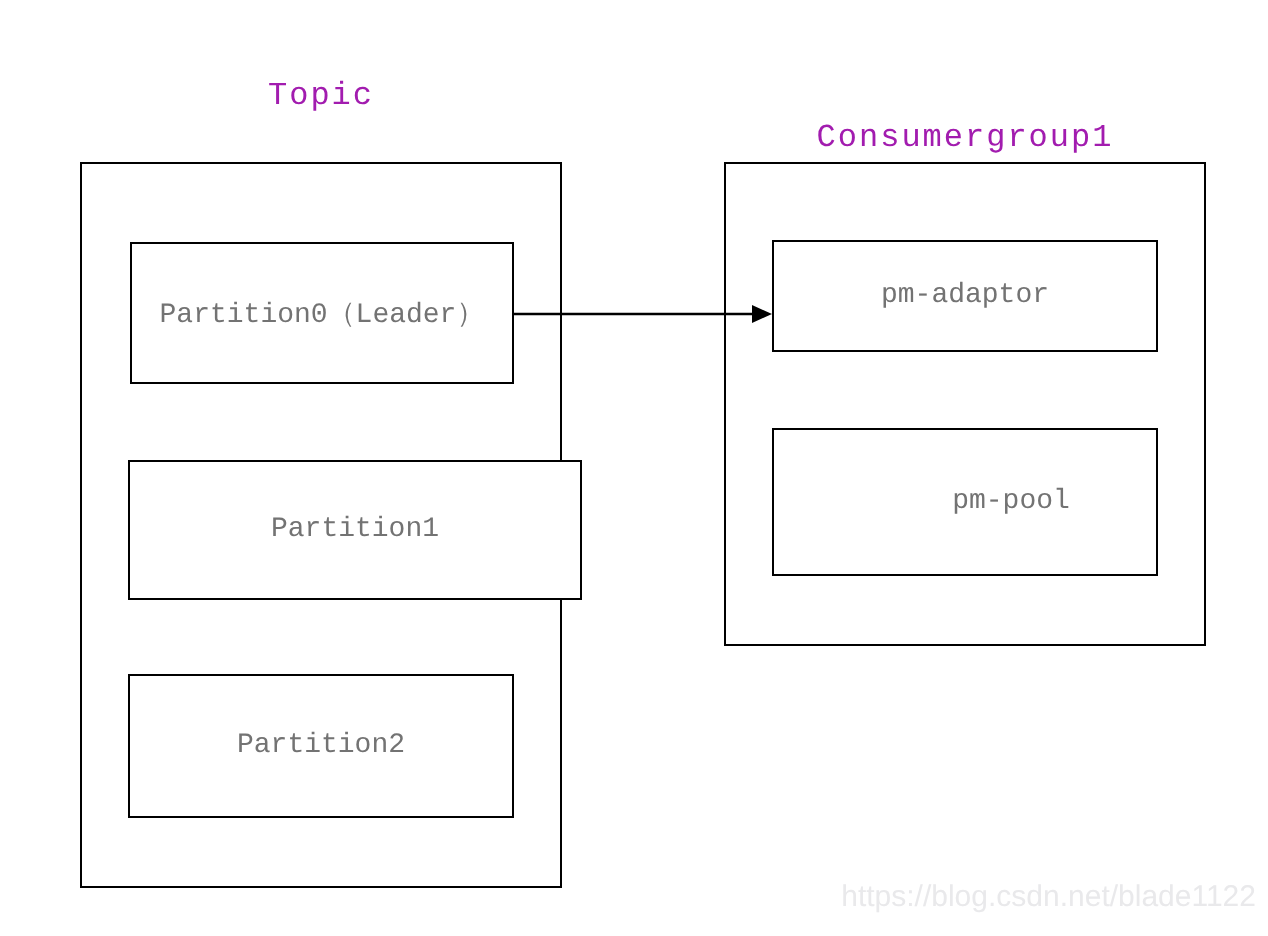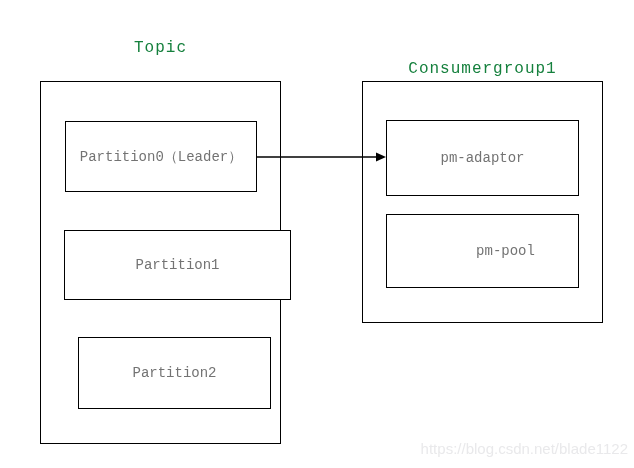--- a/index.html
+++ b/index.html
@@ -15,21 +15,21 @@
     overflow: hidden;
     font-family: "Liberation Mono", "DejaVu Sans Mono", monospace;
     color: #000000;
   }
   .group-title {
     position: absolute;
     font-size: 16px;
     letter-spacing: 1px;
     text-align: center;
     white-space: nowrap;
-    color: #15803d;
+    color: #a21caf;
   }
   #topic-title   { left: 40px;  top: 39px; width: 241px; }
   #consumer-title{ left: 362px; top: 60px; width: 241px; }
 
   .group-box {
     position: absolute;
     border: 1px solid #000000;
     background: #ffffff;
     box-sizing: border-box;
   }
@@ -43,22 +43,22 @@
     box-sizing: border-box;
     display: flex;
     align-items: center;
     justify-content: center;
     font-size: 14px;
     white-space: nowrap;
     color: #737373;
   }
   #partition0 { left: 65px;  top: 121px; width: 192px; height: 71px; }
   #partition1 { left: 64px;  top: 230px; width: 227px; height: 70px; }
-  #partition2 { left: 64px;  top: 337px; width: 193px; height: 72px; margin-left: 14px; }
-  #pm-adaptor { left: 386px; top: 120px; width: 193px; height: 76px; }
+  #partition2 { left: 64px;  top: 337px; width: 193px; height: 72px; }
+  #pm-adaptor { left: 386px; top: 120px; width: 193px; height: 56px; }
   #pm-pool    { left: 386px; top: 214px; width: 193px; height: 74px; padding-left: 46px; }
 
   #edge-layer {
     position: absolute;
     left: 0;
     top: 0;
     width: 634px;
     height: 468px;
     pointer-events: none;
   }

